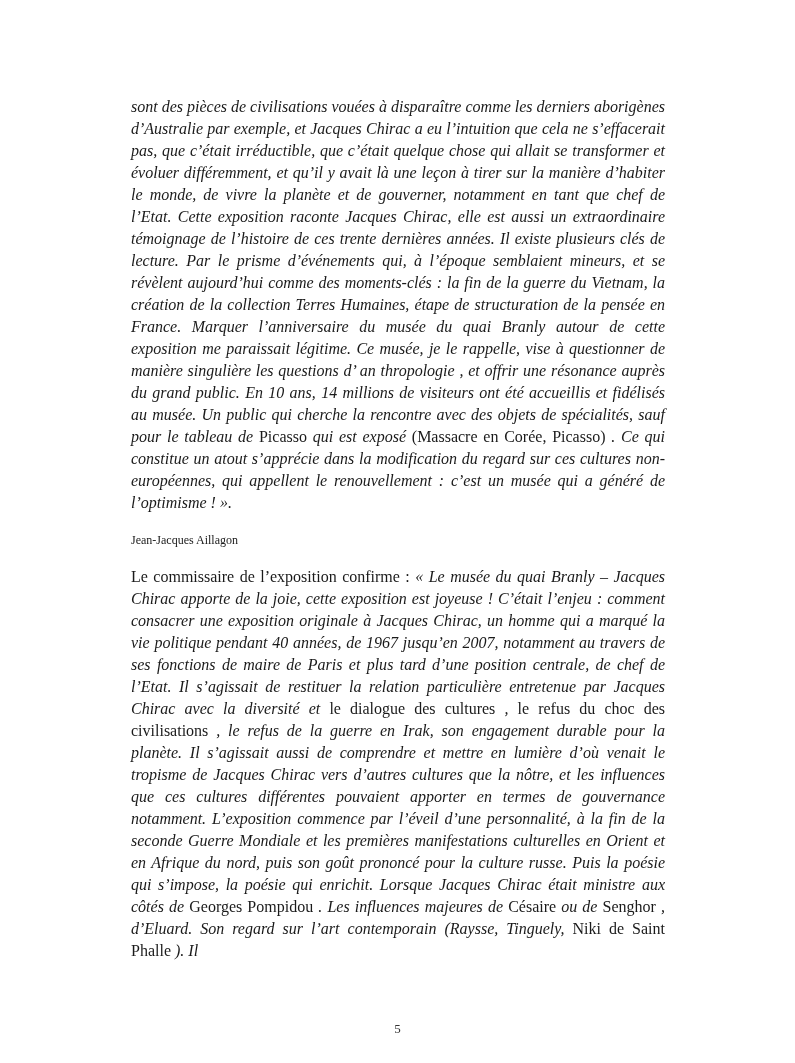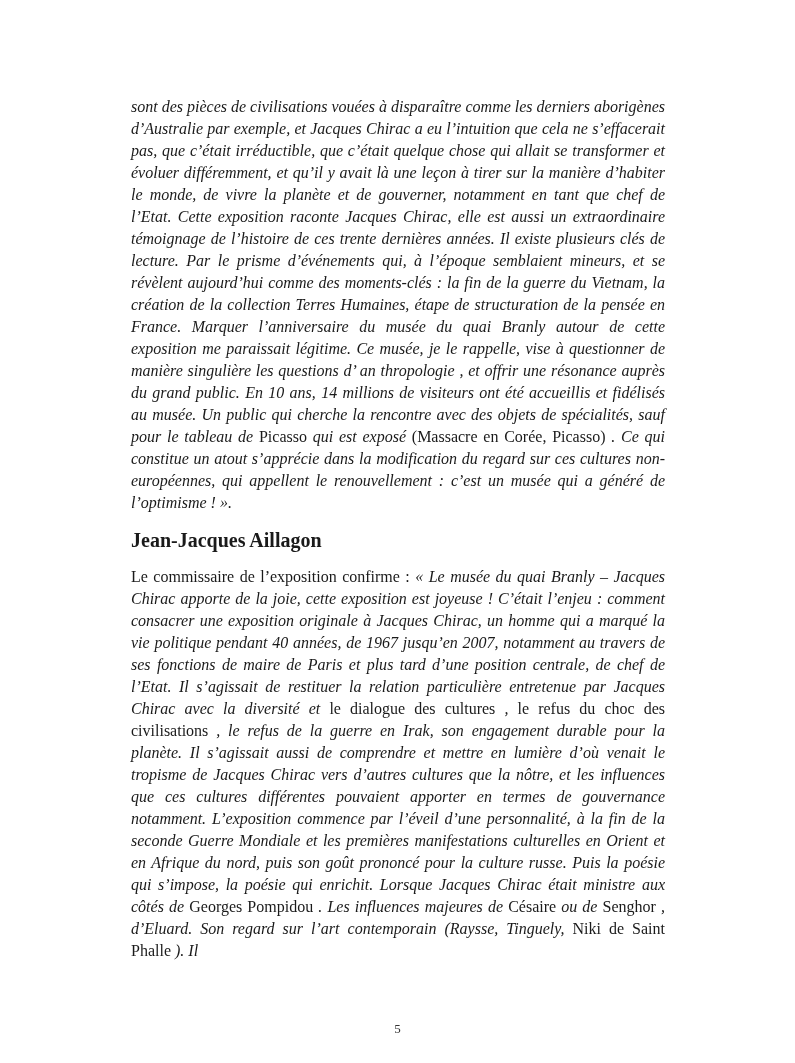--- a/index.html
+++ b/index.html
@@ -23,23 +23,23 @@
     width: 534px;
     font-size: 16px;
     line-height: 22px;
     text-align: justify;
     text-justify: inter-word;
   }
   .para {
     margin: 0;
   }
   .heading {
-    font-size: 20px;
+    font-size: 12px;
     line-height: 22px;
-    font-weight: bold;
+    font-weight: normal;
     font-style: normal;
     margin: 15px 0 15px 0;
     text-align: left;
   }
   .run-italic { font-style: italic; }
   .run-roman  { font-style: normal; }
   .page-number {
     position: absolute;
     bottom: 26px;
     left: 0;

